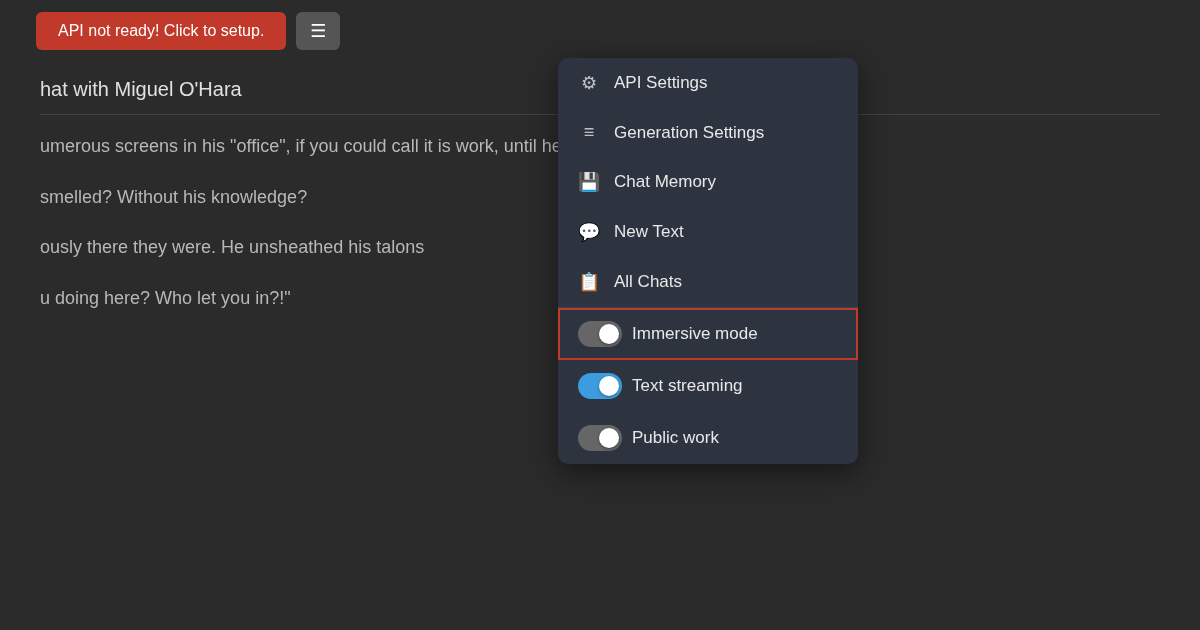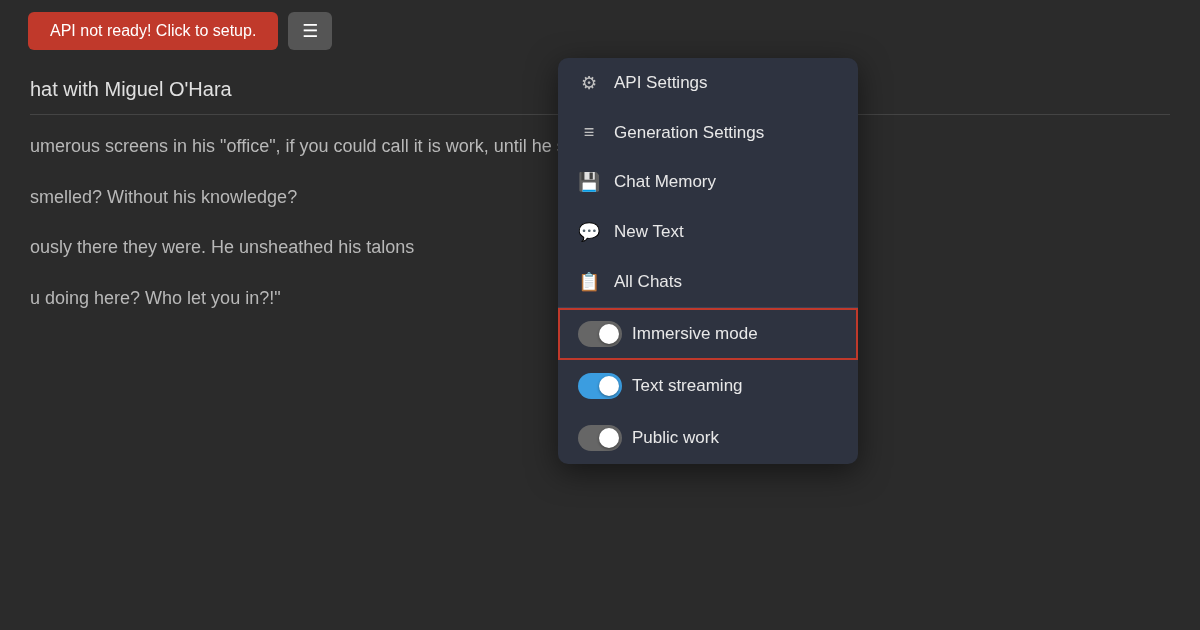--- a/index.html
+++ b/index.html
@@ -10,21 +10,21 @@
       background-color: #2b2b2b;
       font-family: -apple-system, BlinkMacSystemFont, 'Segoe UI', sans-serif;
       overflow: hidden;
       position: relative;
     }
 
     
     .top-bar {
       display: flex;
       align-items: flex-end;
-      padding: 12px 28px;
+      padding: 12px 36px;
       gap: 10px;
       background-color: #2b2b2b;
     }
 
     .api-not-ready-btn {
       background-color: #c0392b;
       color: white;
       border: none;
       border-radius: 6px;
       padding: 10px 22px;
@@ -40,21 +40,21 @@
       border: none;
       border-radius: 6px;
       padding: 10px 14px;
       font-size: 18px;
       cursor: pointer;
       line-height: 1;
     }
 
     
     .content-area {
-      padding: 10px 30px;
+      padding: 10px 40px;
       color: #d0d0d0;
       font-size: 18px;
       line-height: 1.7;
     }
 
     .content-area .chat-title {
       font-size: 20px;
       color: #e0e0e0;
       border-bottom: 1px solid #444;
       padding-bottom: 8px;

